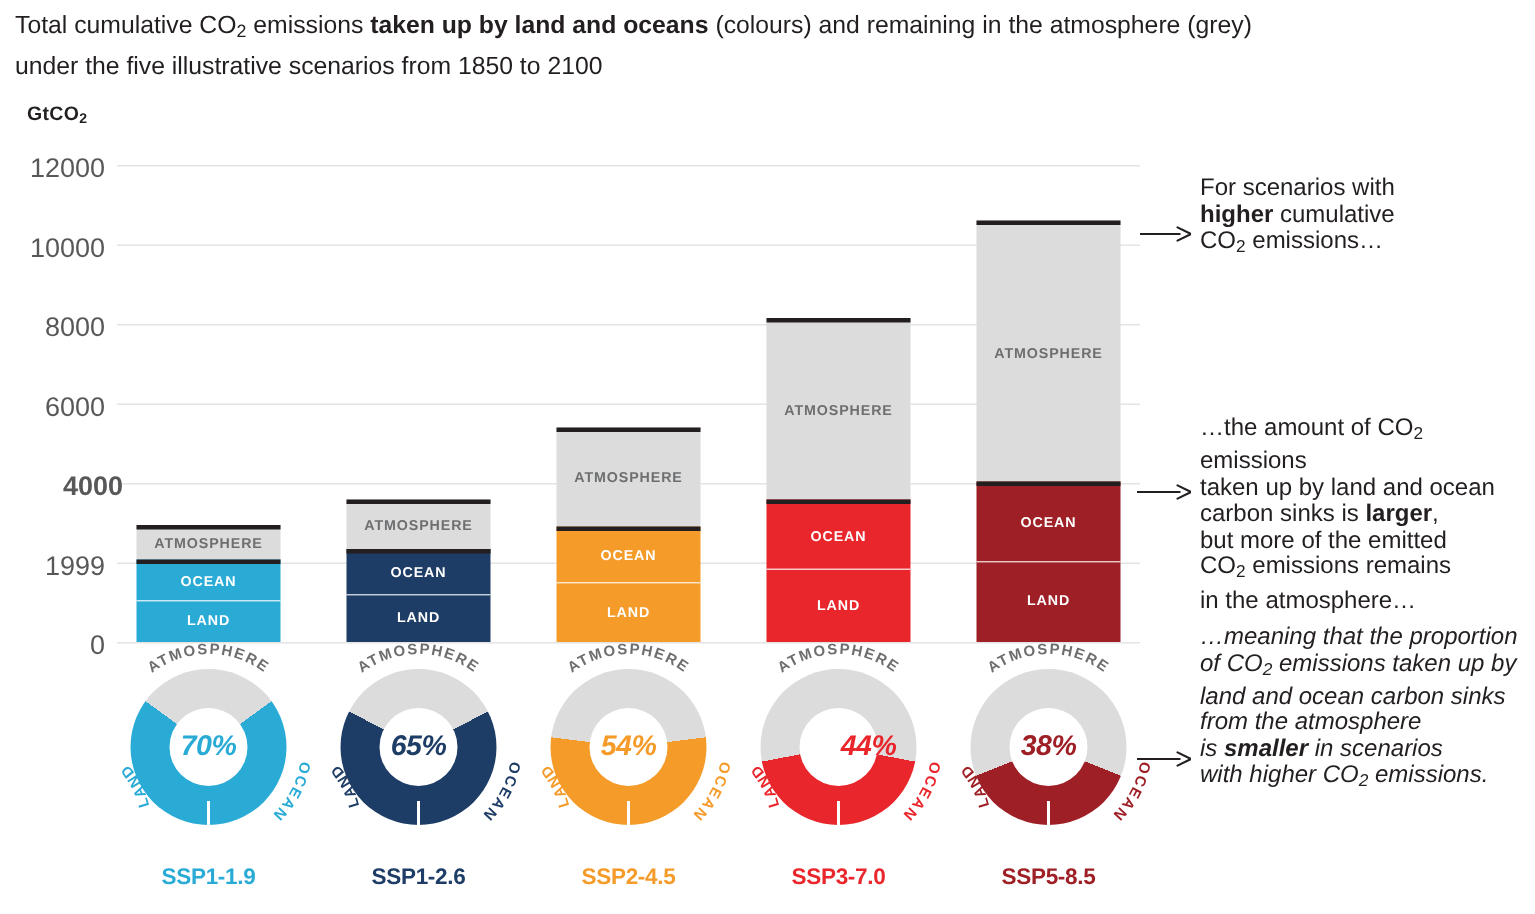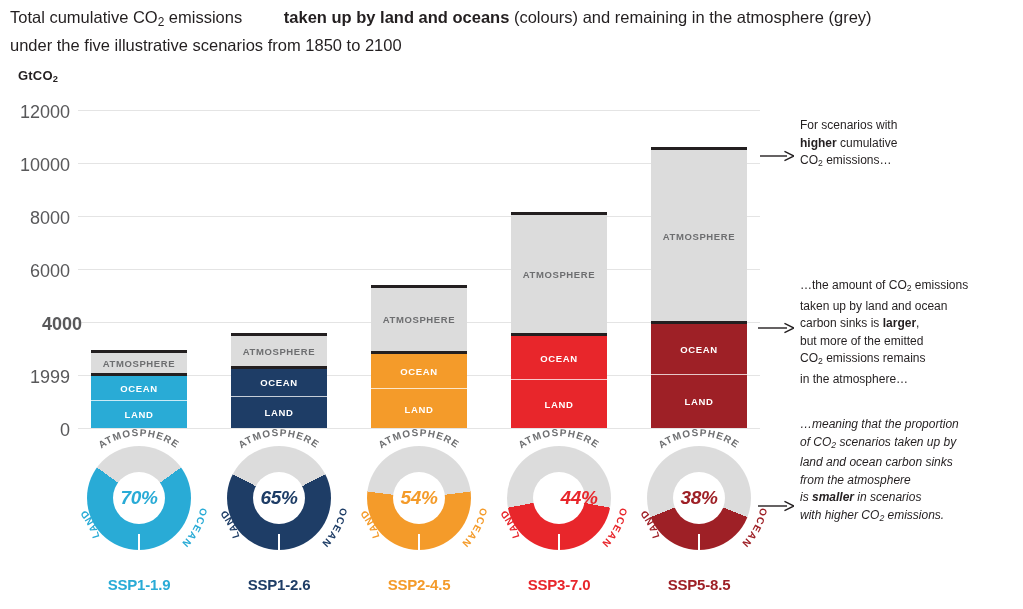--- a/index.html
+++ b/index.html
@@ -8,21 +8,21 @@
     font-family:"Liberation Sans", sans-serif;
     color:#231f20;overflow:hidden;position:relative;
   }
   .root{position:absolute;inset:0;}
 
   
   .title{
     position:absolute;left:10px;top:6px;width:920px;
     font-size:16.5px;line-height:23px;color:#231f20;font-weight:400;
   }
-  .title b{font-weight:700;margin-left:37px;}
+  .title b{font-weight:700;}
   sub{font-size:0.72em;vertical-align:-0.25em;}
 
   
   .unit{
     position:absolute;left:18px;top:68px;
     font-size:13px;font-weight:700;color:#231f20;letter-spacing:.2px;
   }
 
   
   
@@ -67,21 +67,21 @@
   .arc-txt text{font-size:10px;font-weight:700;letter-spacing:1.1px;}
 
   
   .scen-label{
     position:absolute;text-align:center;font-size:15px;font-weight:700;
     letter-spacing:-.2px;
   }
 
   
   .note{
-    position:absolute;font-size:12px;line-height:17.5px;color:#231f20;
+    position:absolute;font-size:16px;line-height:17.5px;color:#231f20;
   }
   .note b{font-weight:700;}
   .arrow{position:absolute;}
   .arrow svg{display:block;}
 </style>
 </head>
 <body>
 
 <div class="root">
 
@@ -282,21 +282,21 @@
         <div><span>in the atmosphere…</span></div>
       </div>
       <div class="arrow" style="left: 758px; top: 322px;">
         <svg width="36" height="12" viewBox="0 0 36 12">
           <path d="M0 6 H29" stroke="#231f20" stroke-width="1.4" fill="none"></path>
           <path d="M27 1.6 L36 6 L27 10.4" stroke="#231f20" stroke-width="1.4" fill="none" stroke-linecap="round" stroke-linejoin="round"></path>
         </svg>
       </div>
       <div class="note" style="left: 800px; top: 416px; width: 215px; font-style: italic;">
         <div><span>…meaning that the proportion</span></div>
-        <div><span>of CO</span><sub>2</sub><span> scenarios taken up by</span></div>
+        <div><span>of CO</span><sub>2</sub><span> emissions taken up by</span></div>
         <div><span>land and ocean carbon sinks</span></div>
         <div><span>from the atmosphere</span></div>
         <div><span>is </span><b>smaller</b><span> in scenarios</span></div>
         <div><span>with higher CO</span><sub>2</sub><span> emissions.</span></div>
       </div>
       <div class="arrow" style="left: 758px; top: 500px;">
         <svg width="36" height="12" viewBox="0 0 36 12">
           <path d="M0 6 H29" stroke="#231f20" stroke-width="1.4" fill="none"></path>
           <path d="M27 1.6 L36 6 L27 10.4" stroke="#231f20" stroke-width="1.4" fill="none" stroke-linecap="round" stroke-linejoin="round"></path>
         </svg>

